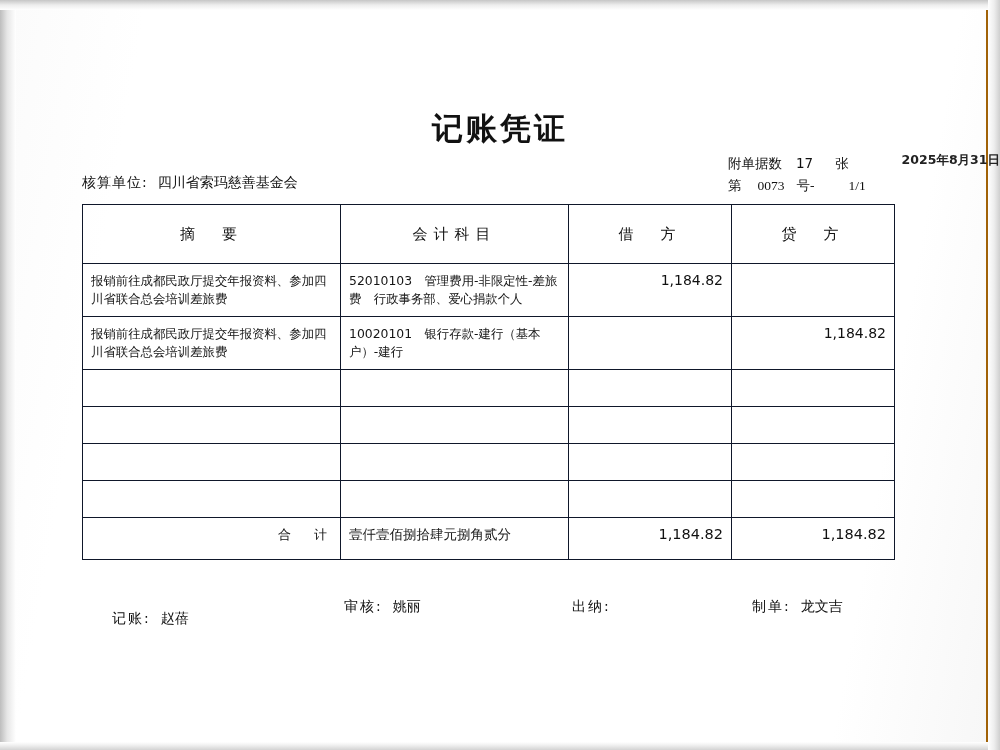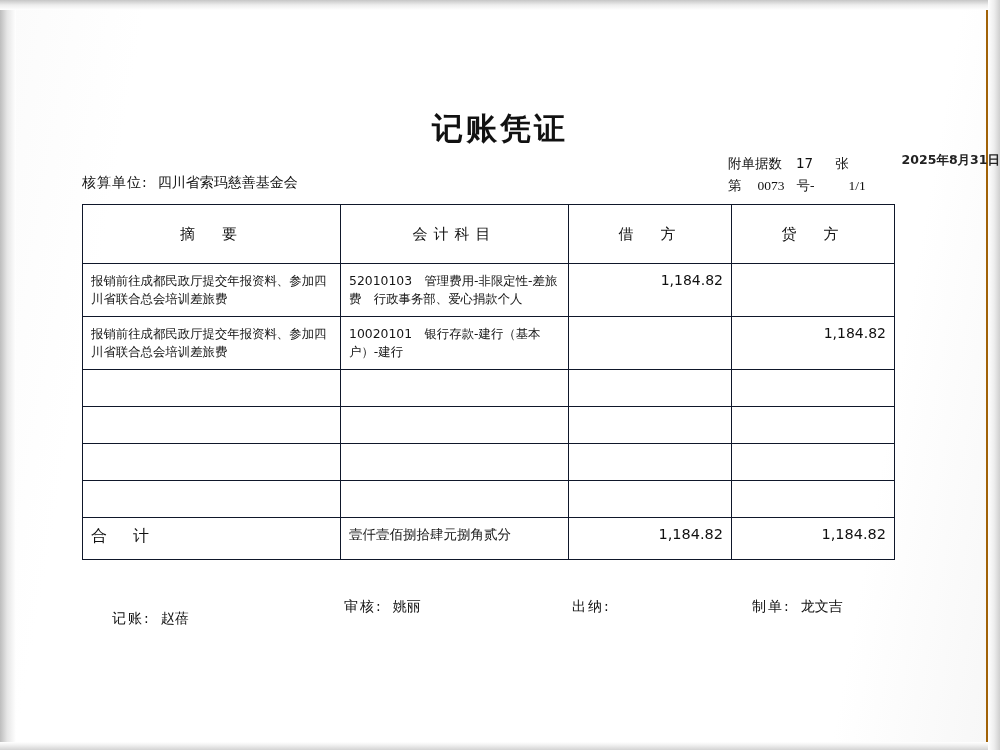--- a/index.html
+++ b/index.html
@@ -155,24 +155,24 @@
     font-size: 14px;
     color: #111;
   }
   tr.entry-row { height: 52px; }
   tr.blank-row { height: 37px; }
   tr.total-row { height: 42px; }
 
   td.amount-pad { padding-bottom: 7px; }
 
   td.total-label {
-    text-align: left;
+    text-align: right;
     vertical-align: middle;
     font-family: "DejaVu Sans", sans-serif;
-    font-size: 16px;
+    font-size: 13px;
     letter-spacing: 5px;
     color: #111;
   }
   td.total-words {
     padding-left: 8px;
     vertical-align: middle;
     font-family: "DejaVu Sans", sans-serif;
     font-size: 13.5px;
     color: #151515;
   }

